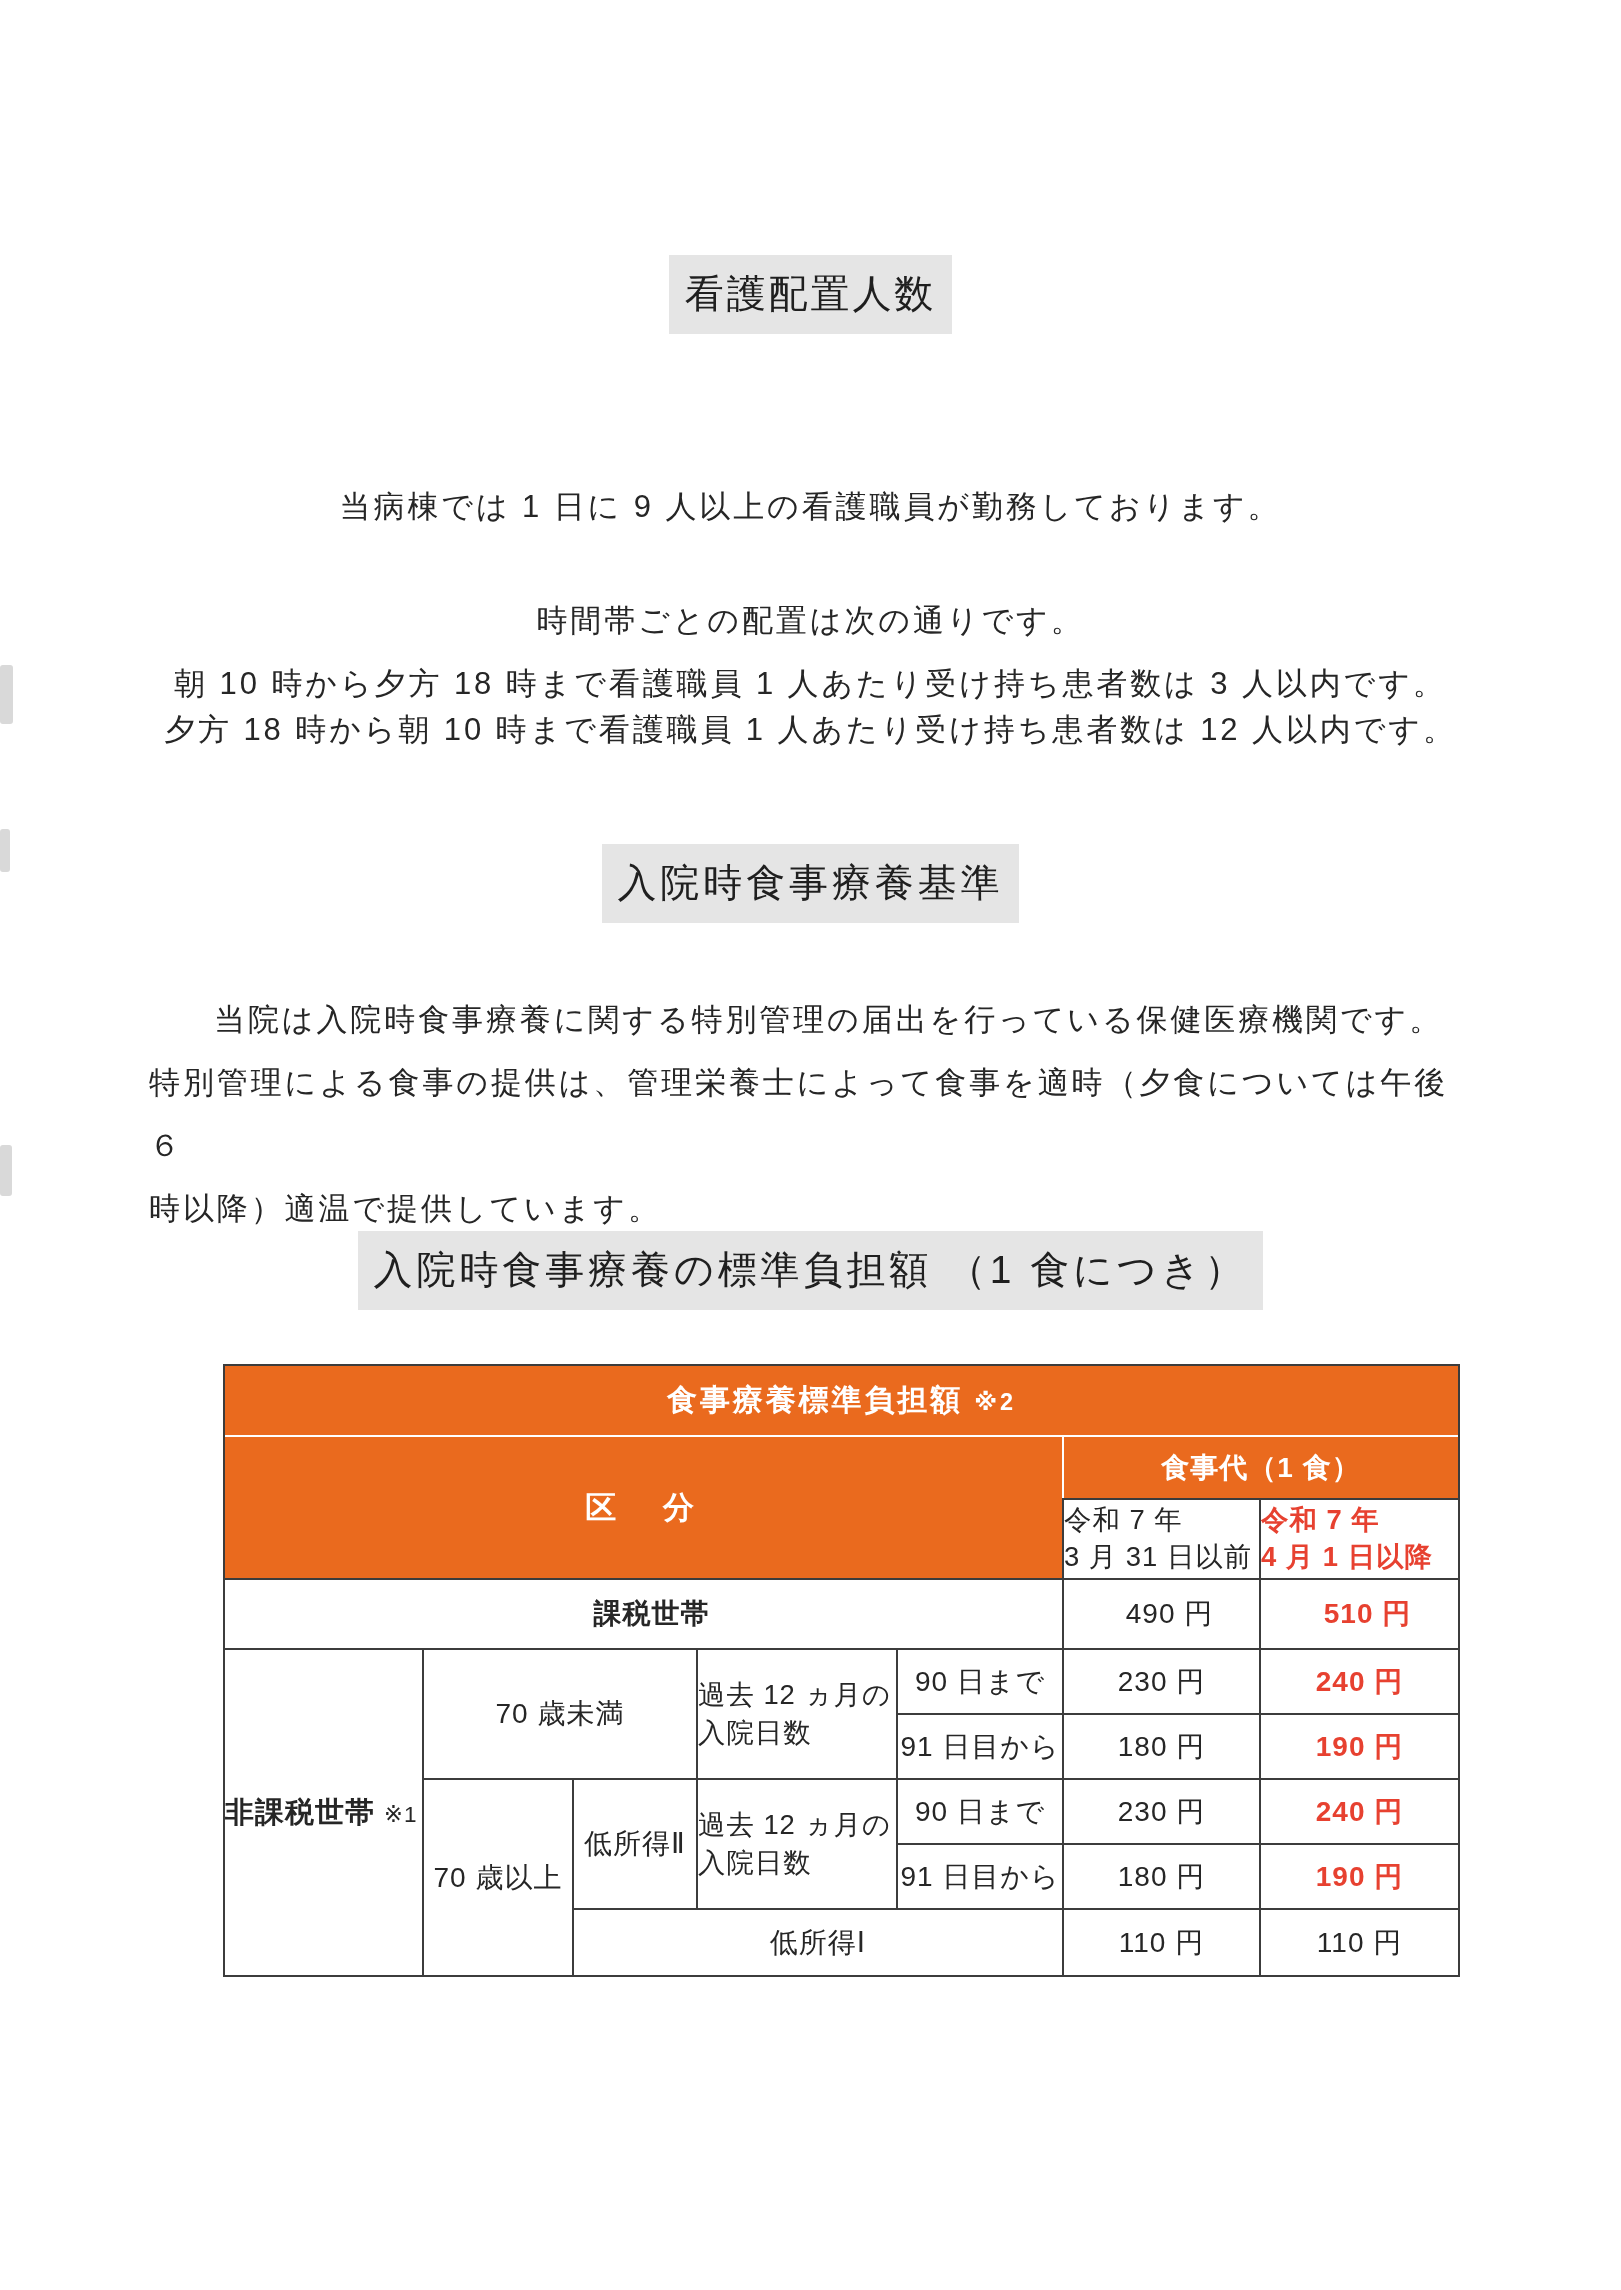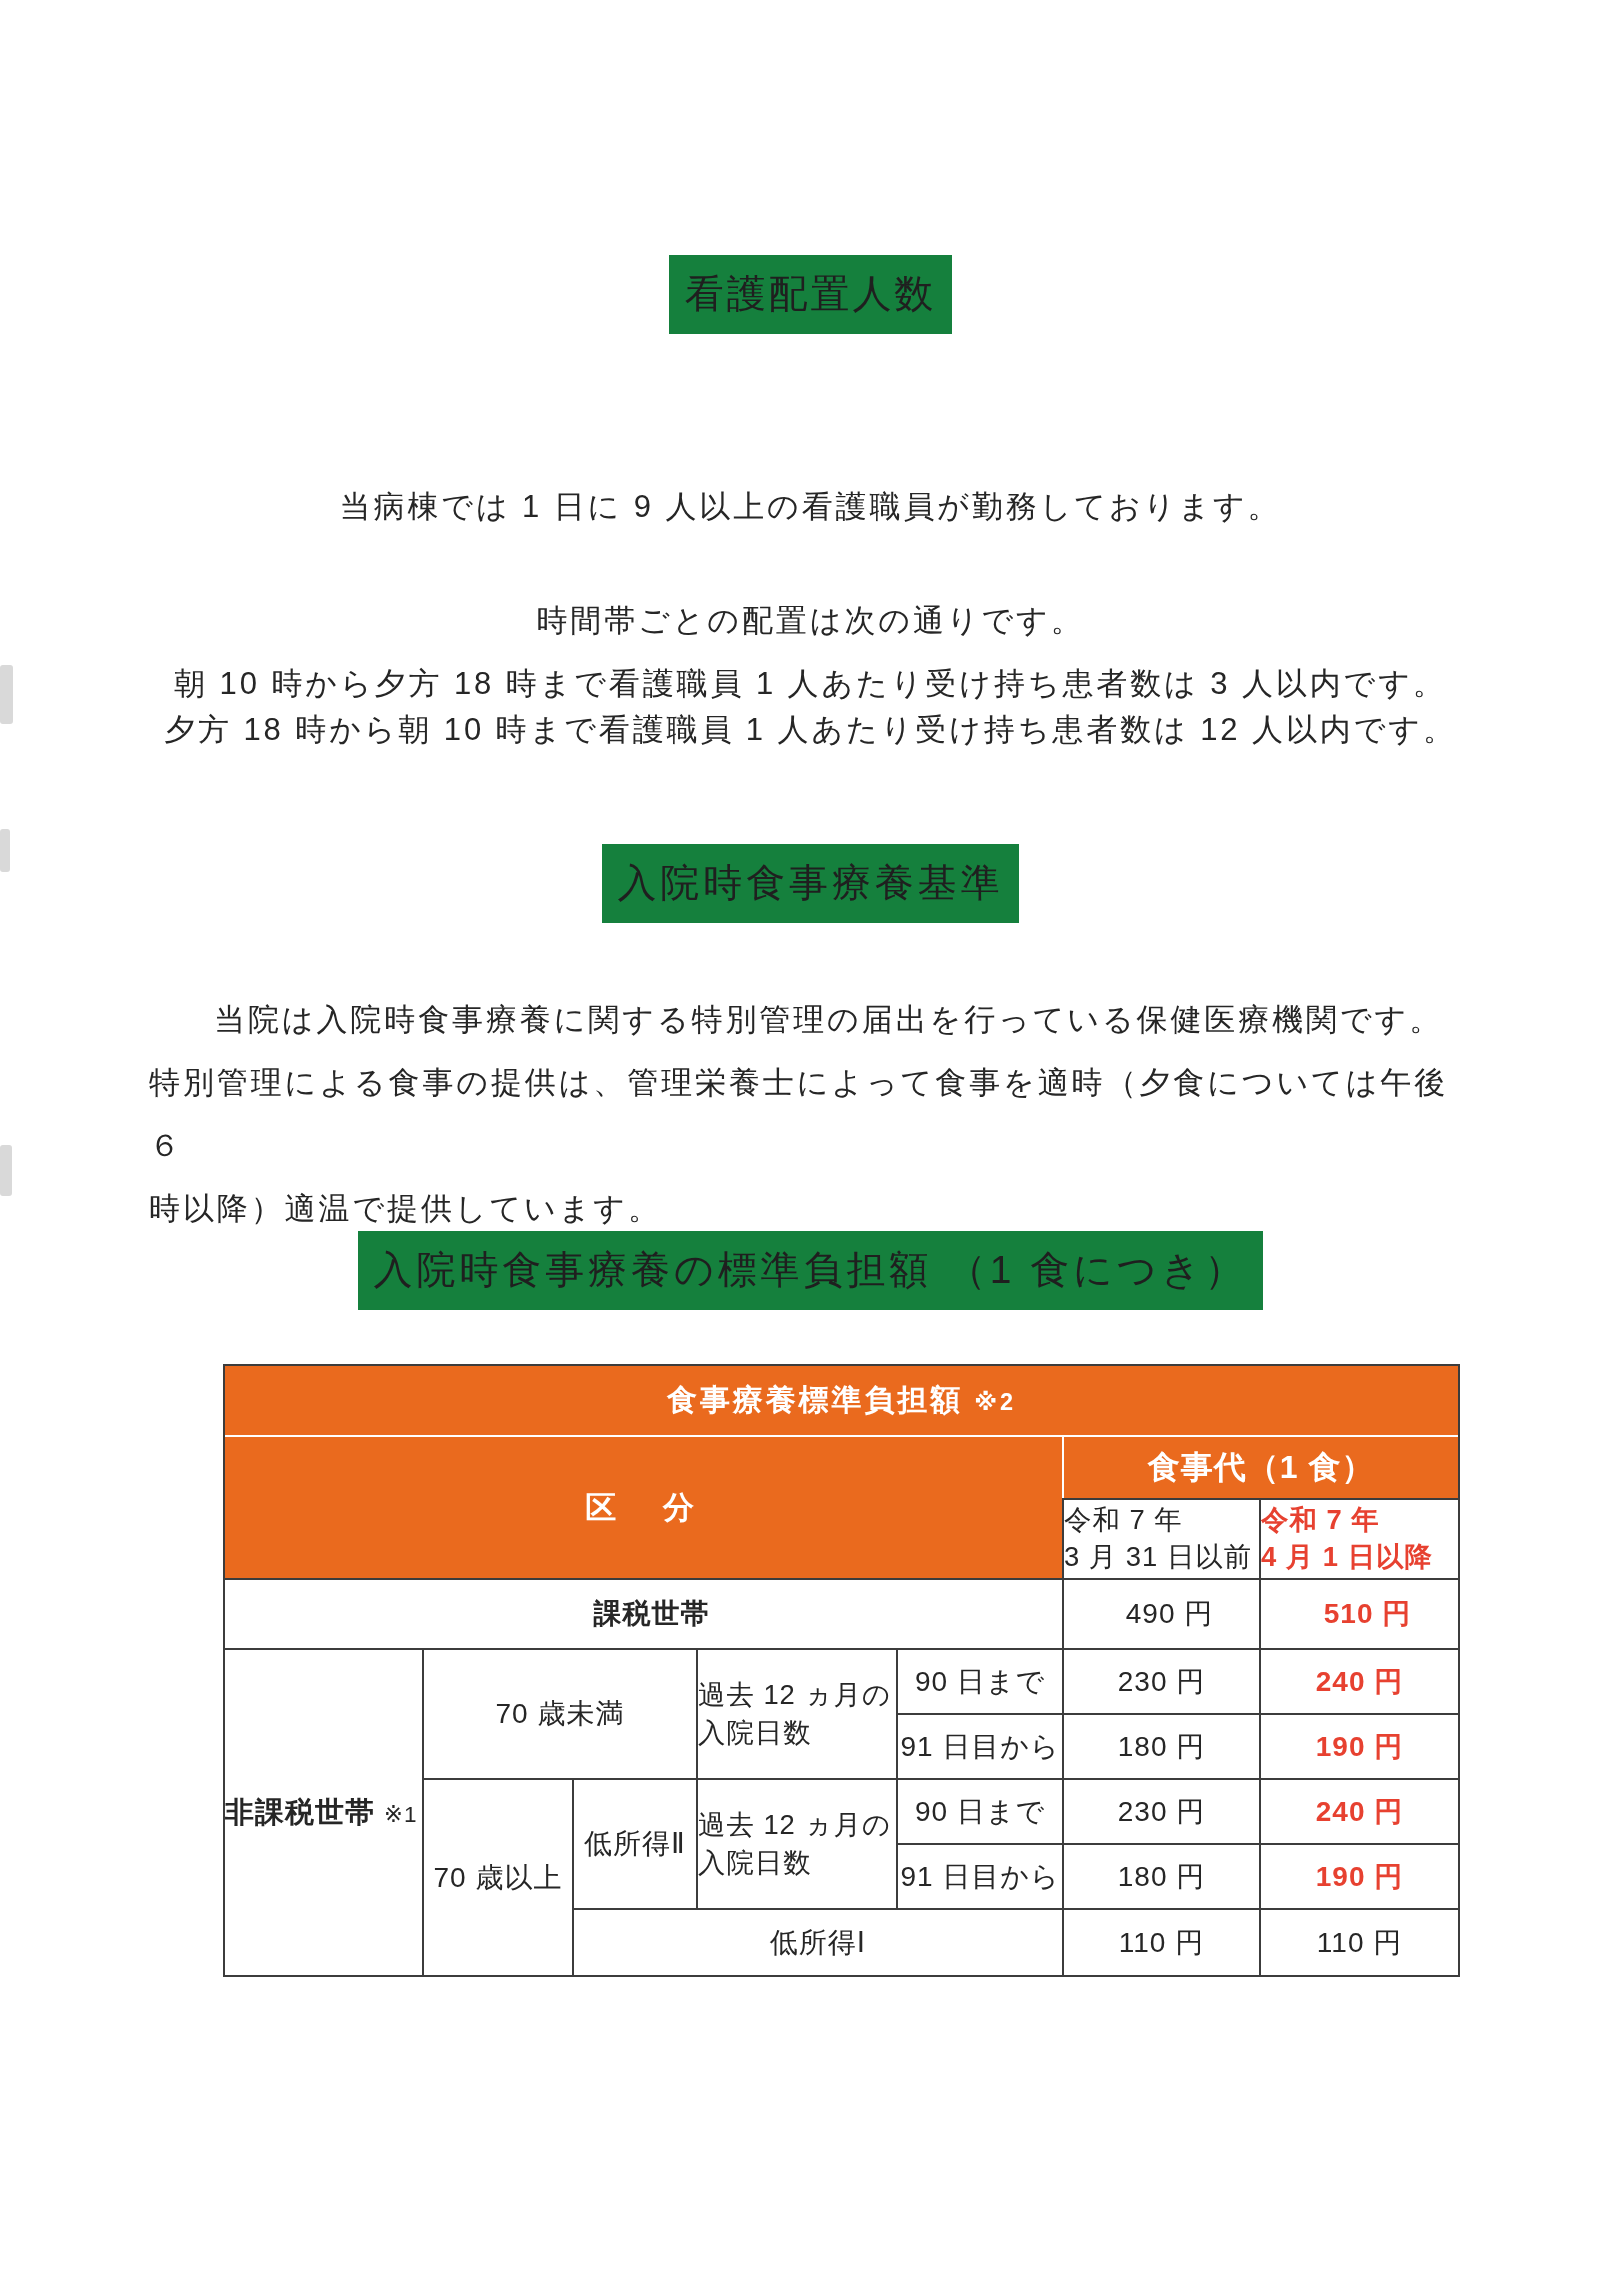--- a/index.html
+++ b/index.html
@@ -9,21 +9,21 @@
     margin:0 auto;
     background:#ffffff;
     overflow:hidden;
     font-family:"Liberation Sans","DejaVu Sans",sans-serif;
     color:#262626;
   }
   
   .center-row{position:absolute;left:0;width:100%;text-align:center;}
   .hl{
     display:inline-block;
-    background:#15803d;
+    background:#e5e5e5;
     padding:11.8px 15.7px 13.7px 15.7px;
     font-weight:500;
     color:#1f1f1f;
   }
   .h1-row{top:255px;}
   .h1-row .hl{font-size:39px;letter-spacing:2.9px;}
   .h2-row{top:844px;}
   .h2-row .hl{font-size:39px;letter-spacing:3.9px;}
   .h3-row{top:1231px;}
   .h3-row .hl{font-size:39px;letter-spacing:3.9px;}
@@ -62,21 +62,21 @@
     vertical-align:middle;
   }
   .burden-table td.no-t{border-top:0;}
   .burden-table td.no-l{border-left:0;}
   .burden-table td.wl-t{border-top:2.9px solid #ffffff;}
   .burden-table td.wl-l{border-left:2.9px solid #ffffff;}
   .burden-table td.orange{background:#ea6a1e;color:#ffffff;font-weight:bold;}
   .c-title{text-align:center;font-size:30px;letter-spacing:2.9px;height:69px;}
   .c-title .note{font-size:23.5px;font-weight:bold;}
   .c-kubun{text-align:center;font-size:31px;letter-spacing:7.8px;}
-  .c-meal{text-align:center;font-size:32px;height:61px;}
+  .c-meal{text-align:center;font-size:28px;height:61px;}
   .r-period td{height:78px;}
   .c-period{font-size:27.4px;line-height:1.35;padding:3.9px 3.9px 3.9px 13.7px;}
   .c-period .ln{display:block;}
   .red{color:#e74130;}
   .bold{font-weight:bold;}
   .center{text-align:center;}
   .c-hikazei{font-size:29px;font-weight:bold;padding-left:7.8px;}
   .c-hikazei .note{font-size:22.5px;font-weight:normal;}
   .c-stay{font-size:27.4px;line-height:1.4;padding-left:11.8px;}
   .c-stay .ln{display:block;}

